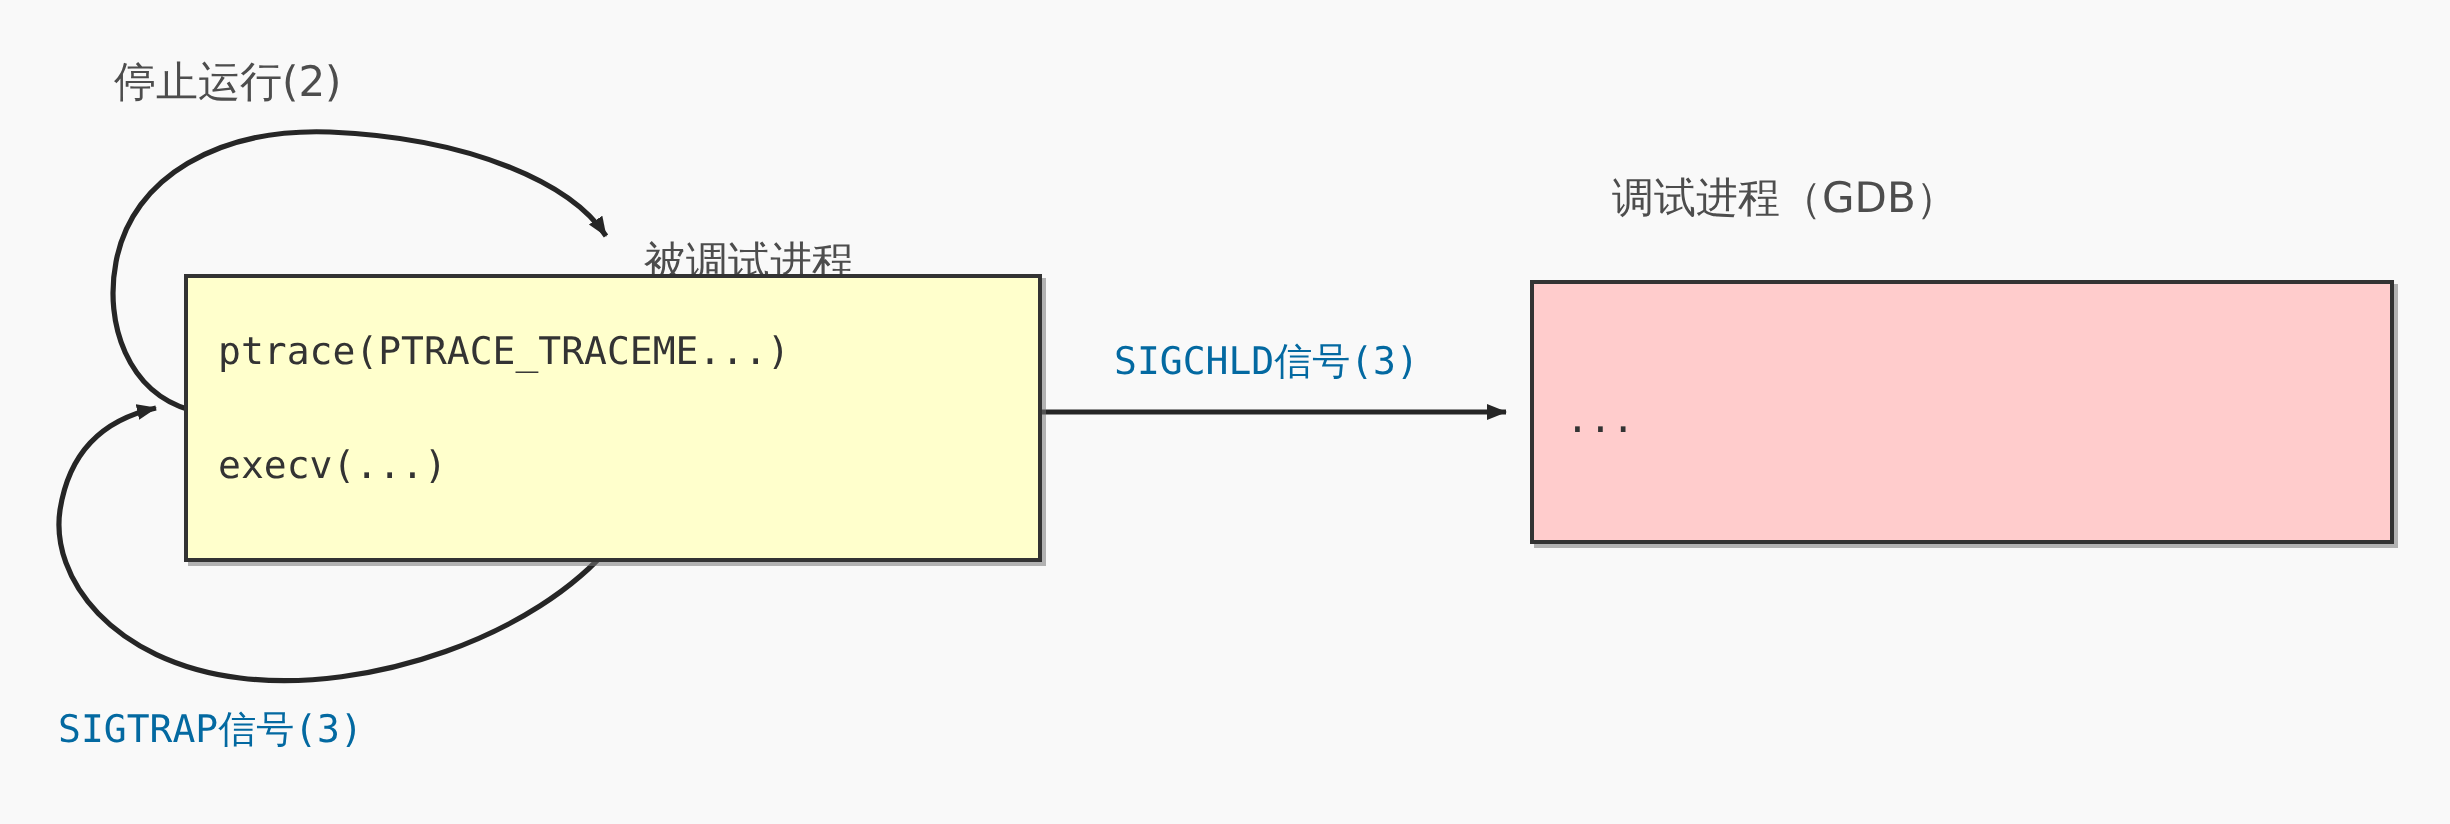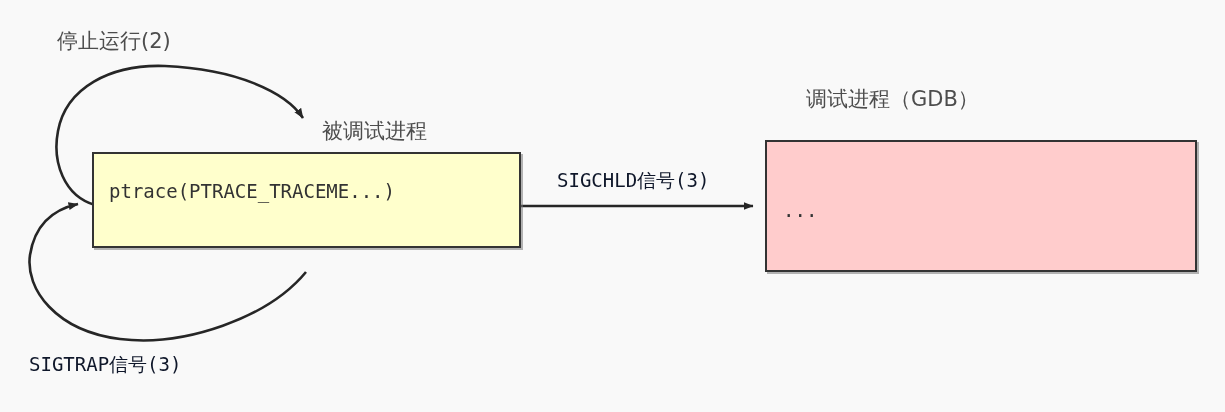--- a/index.html
+++ b/index.html
@@ -27,23 +27,23 @@
     height: 412px;
   }
   .node-box {
     position: absolute;
     box-sizing: border-box;
     border: 2px solid #333333;
     box-shadow: 2px 2px 0 rgba(120,120,120,0.55);
   }
   #traced-process-box {
     left: 92px;
-    top: 152px;
+    top: 137px;
     width: 429px;
-    height: 96px;
+    height: 144px;
     background: #ffffcc;
   }
   #debugger-process-box {
     left: 765px;
     top: 140px;
     width: 432px;
     height: 132px;
     background: #ffcccc;
   }
   .code-line {
@@ -66,21 +66,21 @@
     white-space: nowrap;
   }
   #label-stop-running { left: 57px; top: 27px; }
   #label-traced-title { left: 322px; top: 85px; margin-top: 32px; }
   #label-debugger-title { left: 793px; top: 85px; margin-left: 13px; }
 
   .edge-label {
     position: absolute;
     font-family: "DejaVu Sans Mono", "DejaVu Sans", monospace;
     font-size: 19px;
-    color: #0f172a;
+    color: #0369a1;
     white-space: nowrap;
   }
   #label-sigchld { left: 557px; top: 168px; }
   #label-sigtrap { left: 29px; top: 352px; }
 </style>
 </head>
 <body>
 
 <div id="diagram-root">
 
@@ -103,19 +103,20 @@
   <div class="caption" id="label-traced-title">被调试进程</div>
 
   <div class="caption" id="label-debugger-title">调试进程（GDB）</div>
 
   <div class="edge-label" id="label-sigchld">SIGCHLD信号(3)</div>
 
   <div class="edge-label" id="label-sigtrap">SIGTRAP信号(3)</div>
 
   <div class="node-box" id="traced-process-box">
     <div class="code-line" id="traced-line-1">ptrace(PTRACE_TRACEME...)</div>
+    <div class="code-line" id="traced-line-2">execv(...)</div>
   </div>
 
   <div class="node-box" id="debugger-process-box">
     <div class="code-line" id="debugger-line-1">...</div>
   </div>
 
 </div>
 
 </body></html>

